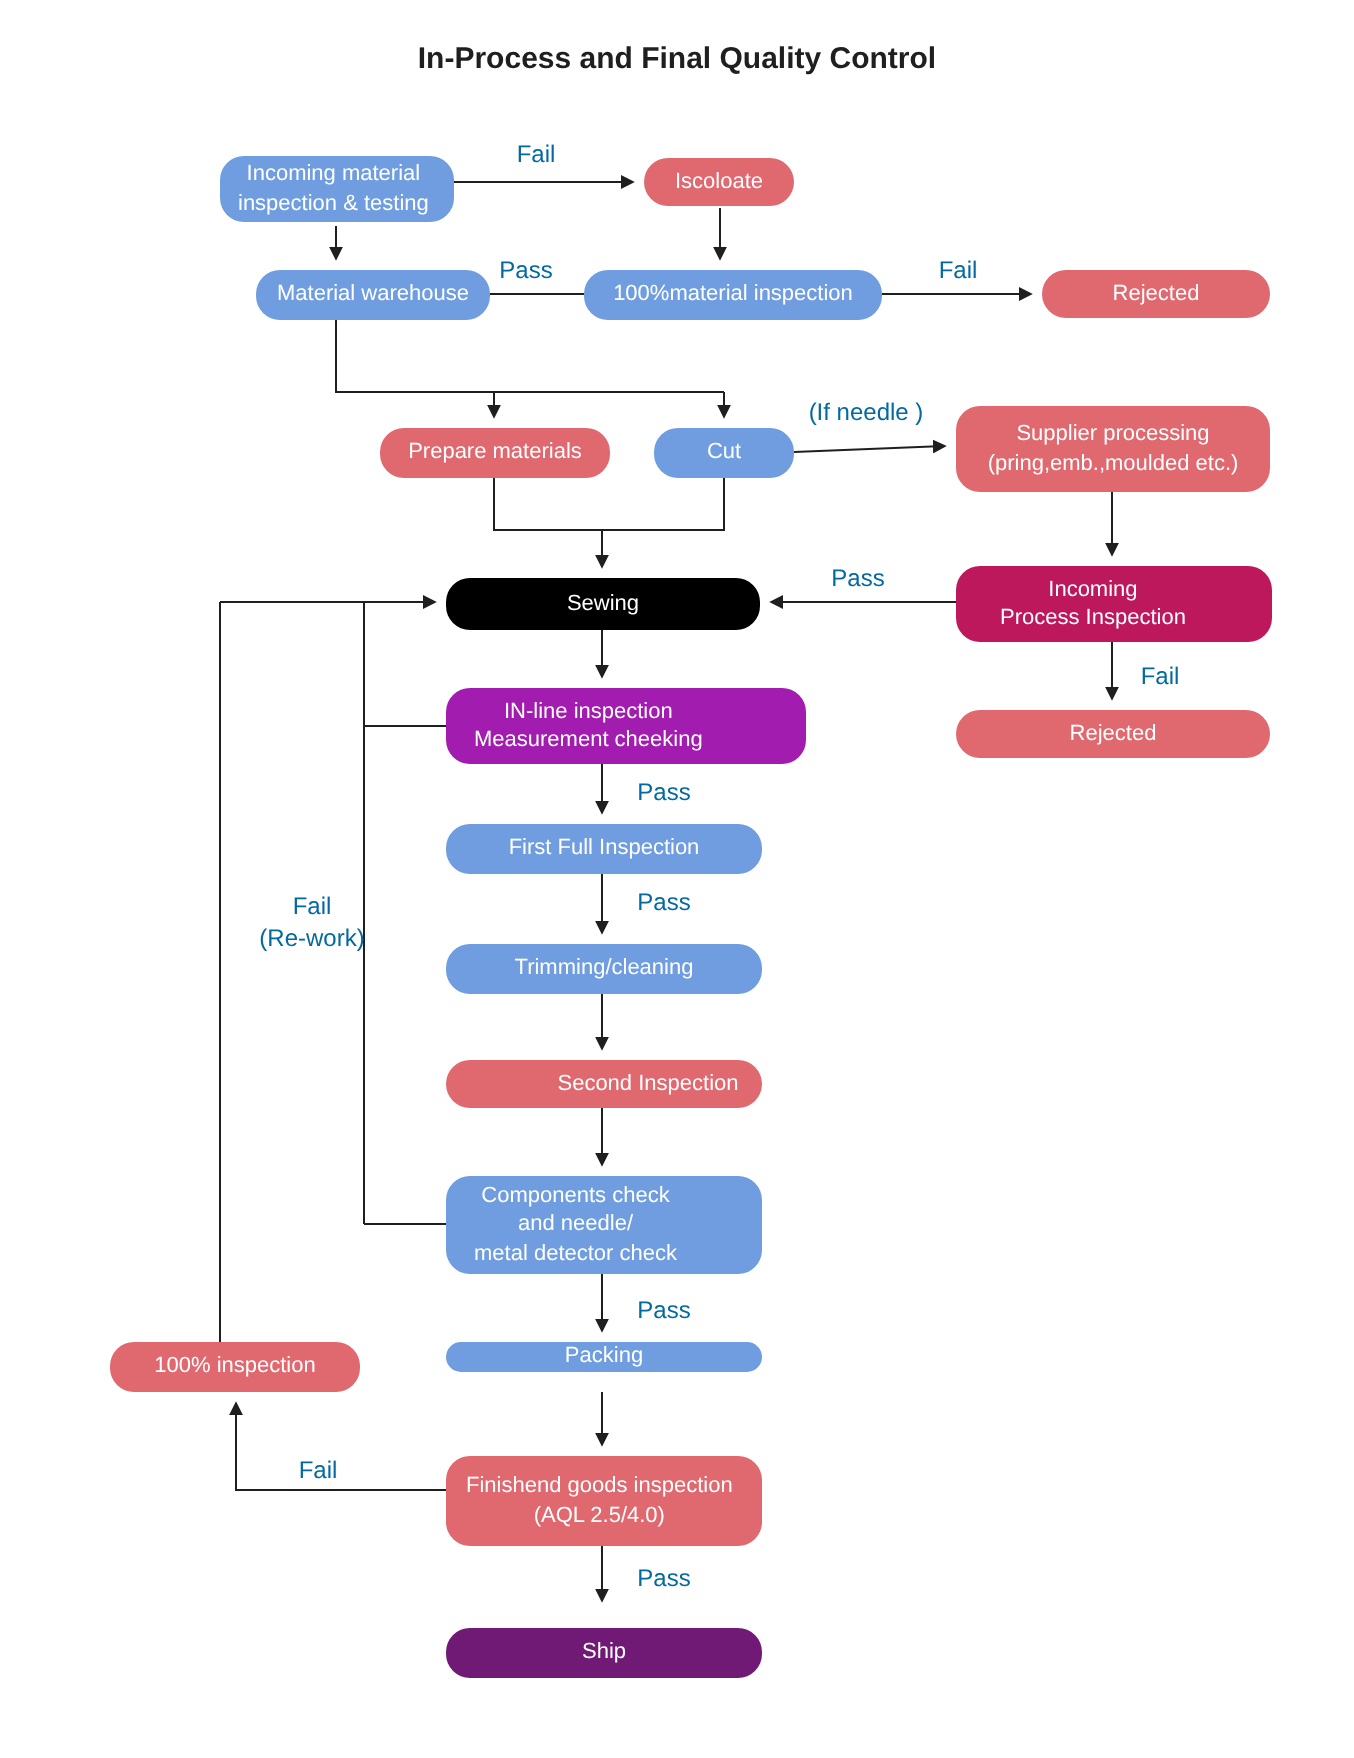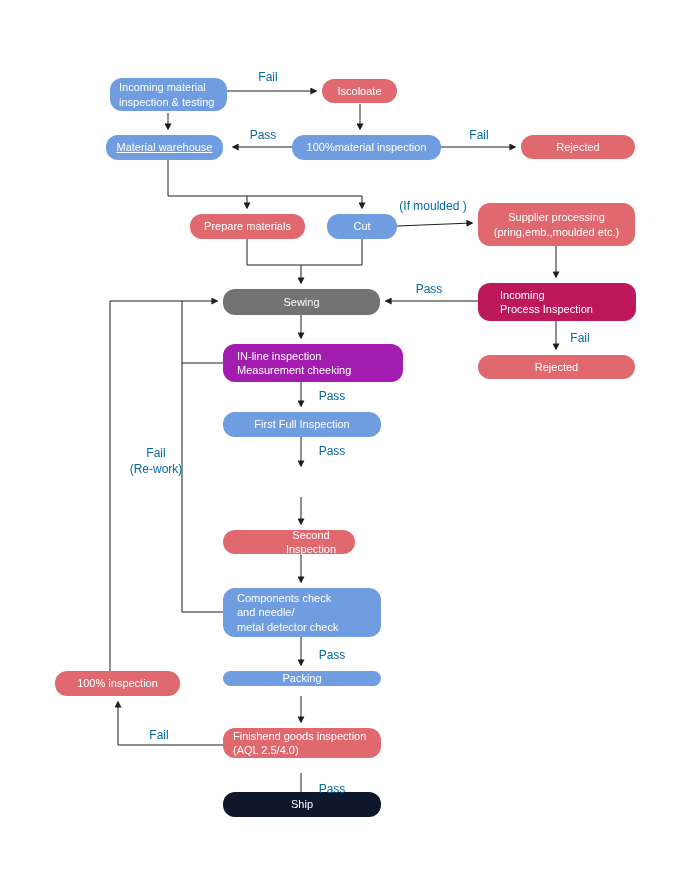--- a/index.html
+++ b/index.html
@@ -5,31 +5,32 @@
   html,body{margin:0;padding:0;background:#ffffff;}
   body{font-family:"Liberation Sans", sans-serif;}
   .canvas{position:relative;width:677px;height:879px;background:#fff;overflow:hidden;}
   .title{position:absolute;left:0;right:0;top:21px;text-align:center;font-size:15px;font-weight:bold;color:#1f1f1f;}
   svg.connectors{position:absolute;left:0;top:0;width:677px;height:879px;pointer-events:none;}
   .node{
     position:absolute;box-sizing:border-box;border-radius:12px;color:#ffffff;
     font-size:11px;line-height:1.3;display:flex;align-items:center;justify-content:center;
     text-align:center;white-space:pre-line;
   }
-  .node.align-left{justify-content:flex-start;text-align:left;padding-left:14px;}
+  .node.align-left{justify-content:flex-start;text-align:center;padding-left:14px;}
   .elabel{
     position:absolute;transform:translateX(-50%);font-size:12px;color:#0369a1;
     white-space:pre-line;text-align:center;line-height:1.3;
   }
 </style>
 </head>
 <body>
 
 <div class="canvas">
 
+  <div class="title">In-Process and Final Quality Control</div>
 
   <svg class="connectors" viewBox="0 0 677 879" xmlns="http://www.w3.org/2000/svg">
     <defs>
       <marker id="ah" viewBox="0 0 10 10" refX="8" refY="5" markerWidth="7" markerHeight="7" orient="auto-start-reverse">
         <path d="M0,0 L10,5 L0,10 z" fill="#1f1f1f"></path>
       </marker>
     </defs>
     <g fill="none" stroke="#1f1f1f" stroke-width="1">
       <path d="M227,91 H316" marker-end="url(#ah)"></path>
       <path d="M168,113 V129" marker-end="url(#ah)"></path>
@@ -60,68 +61,69 @@
       <path d="M223,363 H182"></path>
       <path d="M223,612 H182"></path>
     </g>
   </svg>
 
   <div class="node align-left" style="left: 110px; top: 78px; width: 117px; height: 33px; padding-left: 9px; background: rgb(111, 157, 223);">Incoming material
 inspection &amp; testing</div>
 
   <div class="node" style="left: 322px; top: 79px; width: 75px; height: 24px; background: rgb(224, 105, 111);">Iscoloate</div>
 
-  <div class="node" style="left: 106px; top: 135px; width: 117px; height: 25px; background: rgb(111, 157, 223); text-decoration: underline;">Material warehouse</div>
+  <div class="node" style="left: 128px; top: 135px; width: 117px; height: 25px; background: rgb(111, 157, 223);">Material warehouse</div>
 
   <div class="node" style="left: 292px; top: 135px; width: 149px; height: 25px; background: rgb(111, 157, 223);">100%material inspection</div>
 
   <div class="node" style="left: 521px; top: 135px; width: 114px; height: 24px; background: rgb(224, 105, 111);">Rejected</div>
 
   <div class="node" style="left: 190px; top: 214px; width: 115px; height: 25px; background: rgb(224, 105, 111);">Prepare materials</div>
 
   <div class="node" style="left: 327px; top: 214px; width: 70px; height: 25px; background: rgb(111, 157, 223);">Cut</div>
 
   <div class="node" style="left: 478px; top: 203px; width: 157px; height: 43px; background: rgb(224, 105, 111);">Supplier processing
 (pring,emb.,moulded etc.)</div>
 
-  <div class="node" style="left: 223px; top: 289px; width: 157px; height: 26px; background: #737373;">Sewing</div>
+  <div class="node" style="left: 223px; top: 289px; width: 157px; height: 26px; background: #000000;">Sewing</div>
 
   <div class="node align-left" style="left: 478px; top: 283px; width: 158px; height: 38px; padding-left: 22px; background: #be185d;">Incoming
 Process Inspection</div>
 
   <div class="node" style="left: 478px; top: 355px; width: 157px; height: 24px; background: rgb(224, 105, 111);">Rejected</div>
 
   <div class="node align-left" style="left: 223px; top: 344px; width: 180px; height: 38px; background: #a21caf;">IN-line inspection
 Measurement cheeking</div>
 
   <div class="node" style="left: 223px; top: 412px; width: 158px; height: 25px; background: rgb(111, 157, 223);">First  Full Inspection</div>
 
+  <div class="node" style="left: 223px; top: 472px; width: 158px; height: 25px; background: rgb(111, 157, 223);">Trimming/cleaning</div>
 
-  <div class="node" style="left: 223px; top: 530px; width: 132px; height: 24px; background: rgb(224, 105, 111); padding-left: 44px;">Second Inspection</div>
+  <div class="node" style="left: 223px; top: 530px; width: 158px; height: 24px; background: rgb(224, 105, 111); padding-left: 44px;">Second Inspection</div>
 
   <div class="node align-left" style="left: 223px; top: 588px; width: 158px; height: 49px; background: rgb(111, 157, 223);">Components check
 and needle/
 metal detector check</div>
 
   <div class="node" style="left: 55px; top: 671px; width: 125px; height: 25px; background: rgb(224, 105, 111);">100% inspection</div>
 
   <div class="node" style="left: 223px; top: 671px; width: 158px; height: 15px; background: rgb(111, 157, 223);">Packing</div>
 
-  <div class="node align-left" style="left: 223px; top: 728px; width: 158px; height: 30px; padding-left: 10px; background: rgb(224, 105, 111);">Finishend goods inspection
+  <div class="node align-left" style="left: 223px; top: 728px; width: 158px; height: 45px; padding-left: 10px; background: rgb(224, 105, 111);">Finishend goods inspection
 (AQL 2.5/4.0)</div>
 
-  <div class="node" style="left: 223px; top: 792px; width: 158px; height: 25px; background: #0f172a;">Ship</div>
+  <div class="node" style="left: 223px; top: 814px; width: 158px; height: 25px; background: #701a75;">Ship</div>
 
   <div class="elabel" style="left:268px;top:70px">Fail</div>
 
   <div class="elabel" style="left:263px;top:128px">Pass</div>
 
   <div class="elabel" style="left:479px;top:128px">Fail</div>
 
-  <div class="elabel" style="left:433px;top:199px">(If moulded )</div>
+  <div class="elabel" style="left:433px;top:199px">(If needle )</div>
 
   <div class="elabel" style="left:429px;top:282px">Pass</div>
 
   <div class="elabel" style="left:580px;top:331px">Fail</div>
 
   <div class="elabel" style="left:332px;top:389px">Pass</div>
 
   <div class="elabel" style="left:332px;top:444px">Pass</div>
 
   <div class="elabel" style="left:156px;top:446px">Fail

